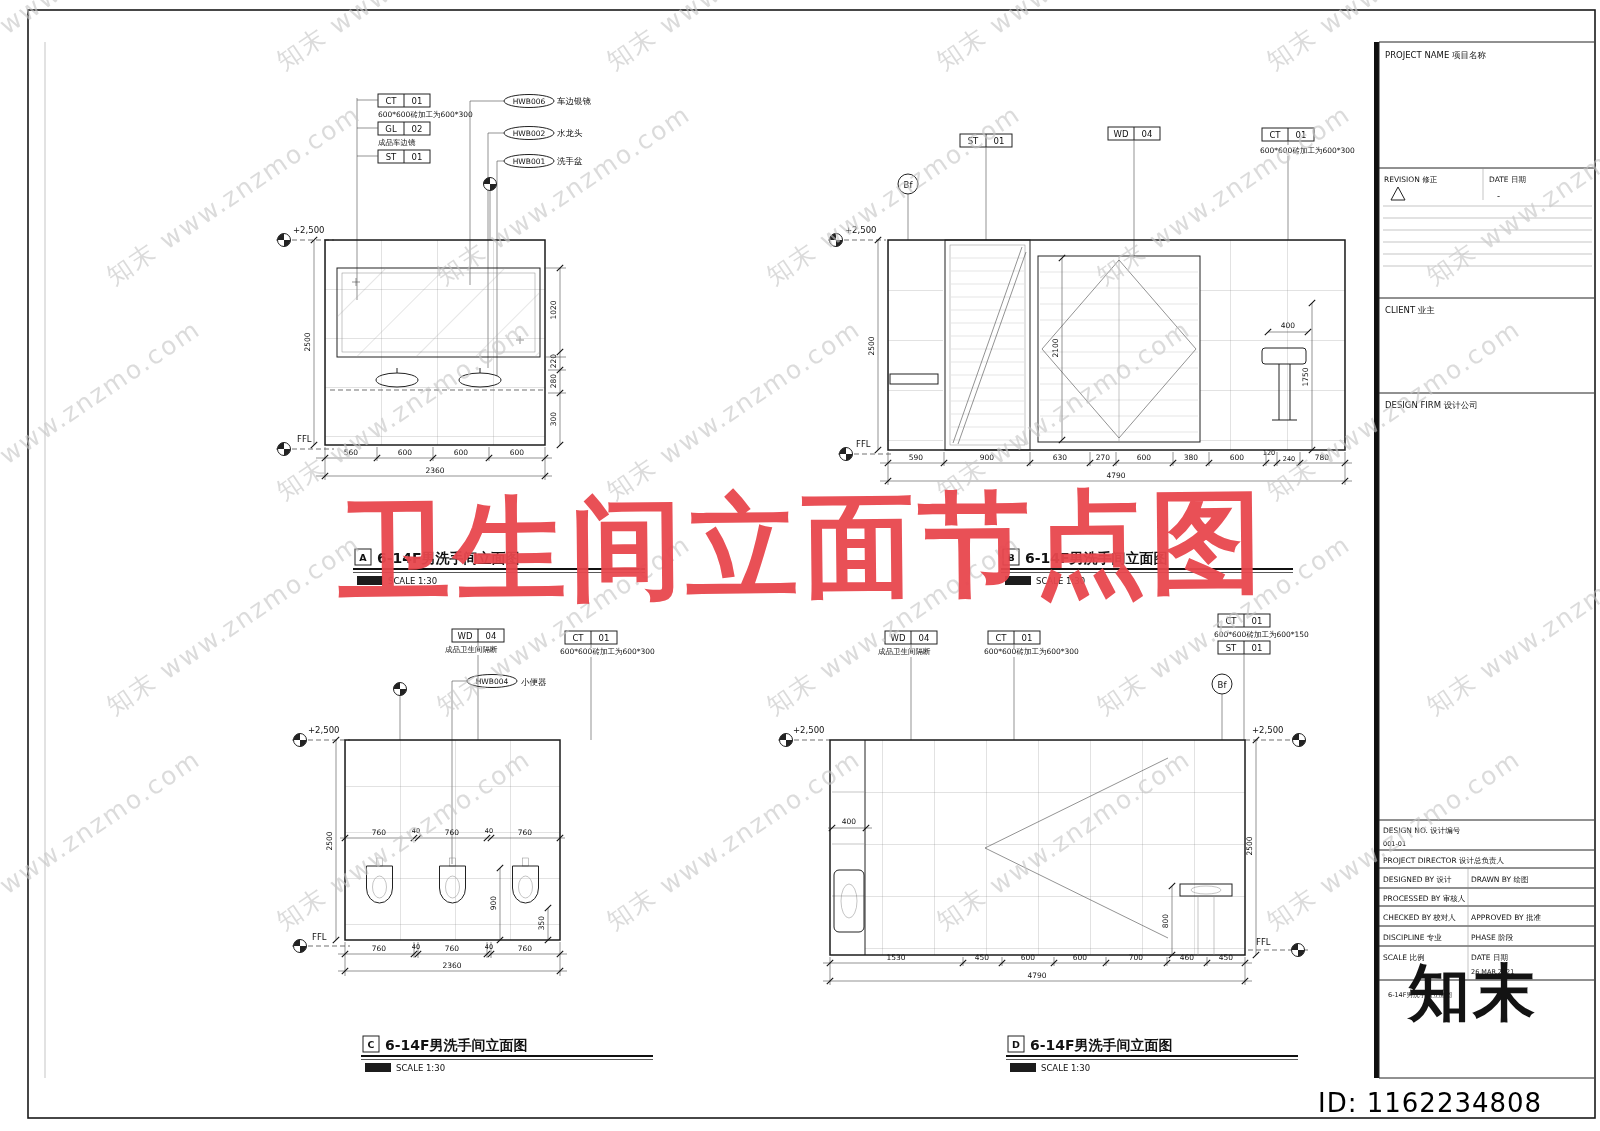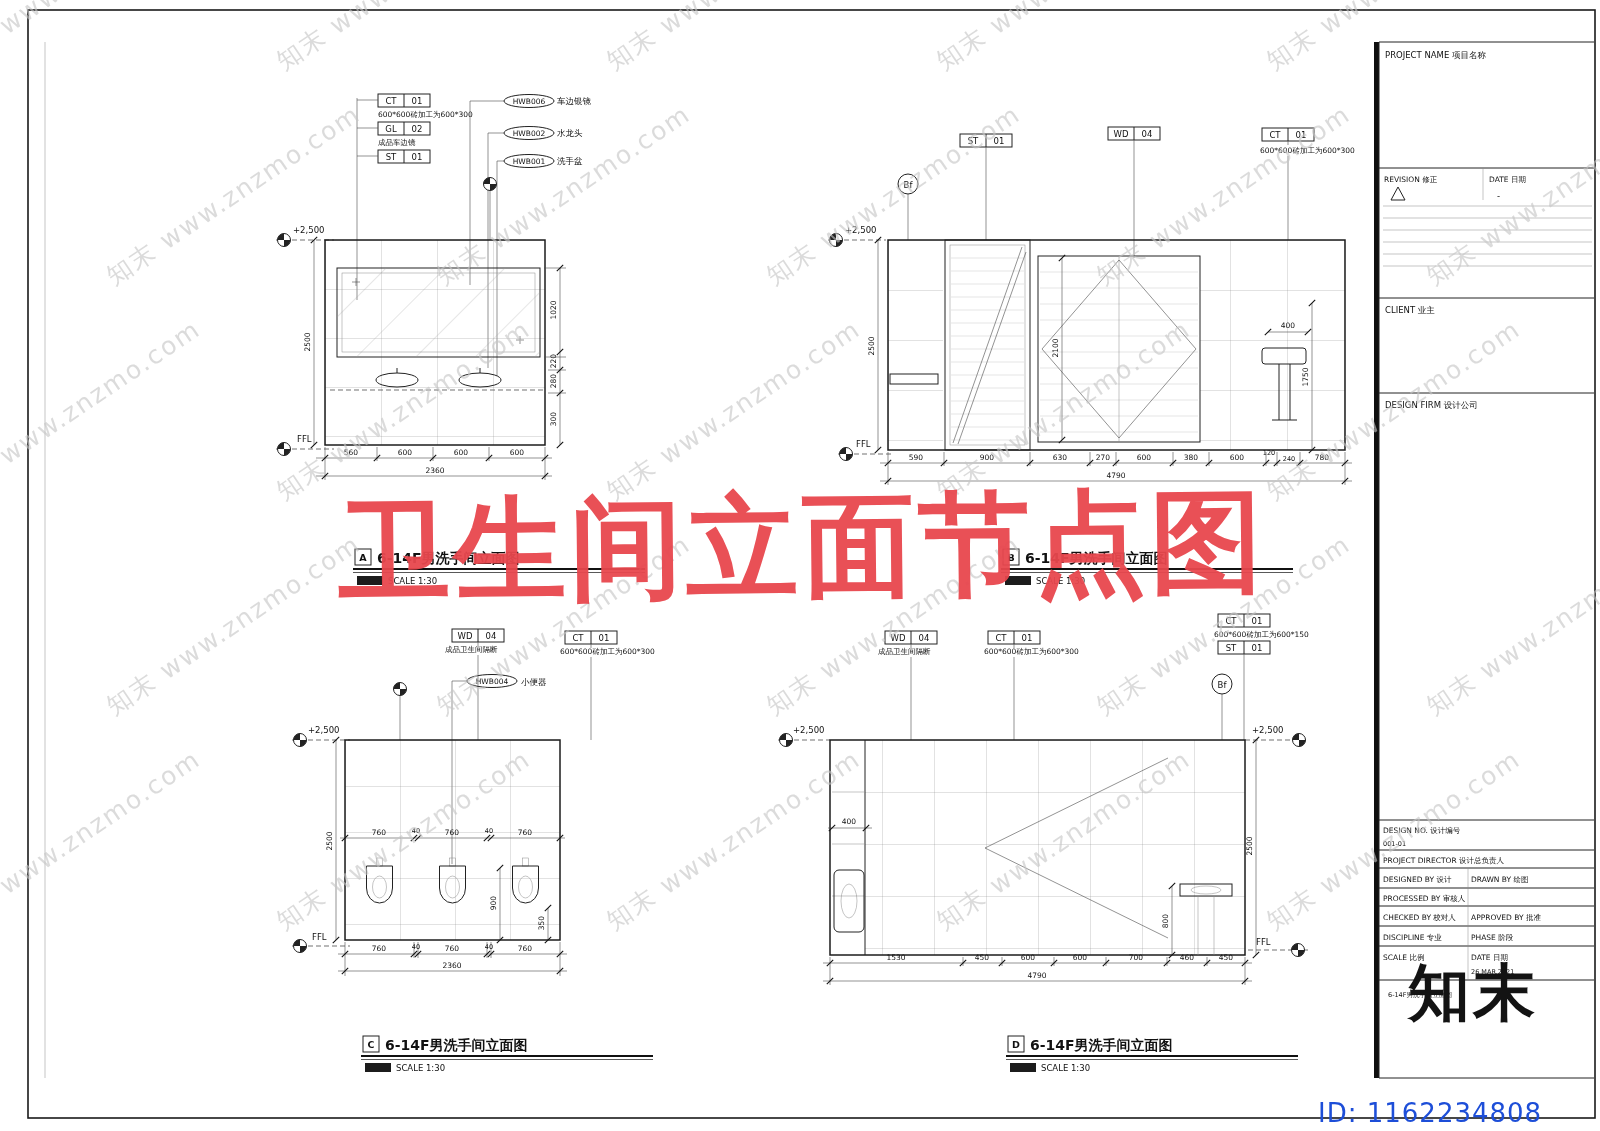--- a/index.html
+++ b/index.html
@@ -33,21 +33,21 @@
     position:absolute; left:338px; top:490px; z-index:3; white-space:nowrap;
     font-size:112px; font-weight:bold; line-height:1; color:#e8474e;
     letter-spacing:4px; transform:rotate(-0.6deg); opacity:.95;
   }
   .logo {
     position:absolute; left:1388px; top:962px; z-index:4;
     font-size:62px; font-weight:bold; color:#131313; letter-spacing:3px; line-height:1;margin-left:20px;
   }
   .sheet-id {
     position:absolute; left:1318px; top:1088px; z-index:4;
-    font-size:26px; color:#1d4ed8; letter-spacing:1px;margin-top:10px;
+    font-size:26px; color:#000000; letter-spacing:1px;
   }
 </style>
 </head>
 <body>
 
 <div class="sheet">
 
 <svg class="linework" width="1600" height="1131" viewBox="0 0 1600 1131">
   <defs>
     <g id="tick">

